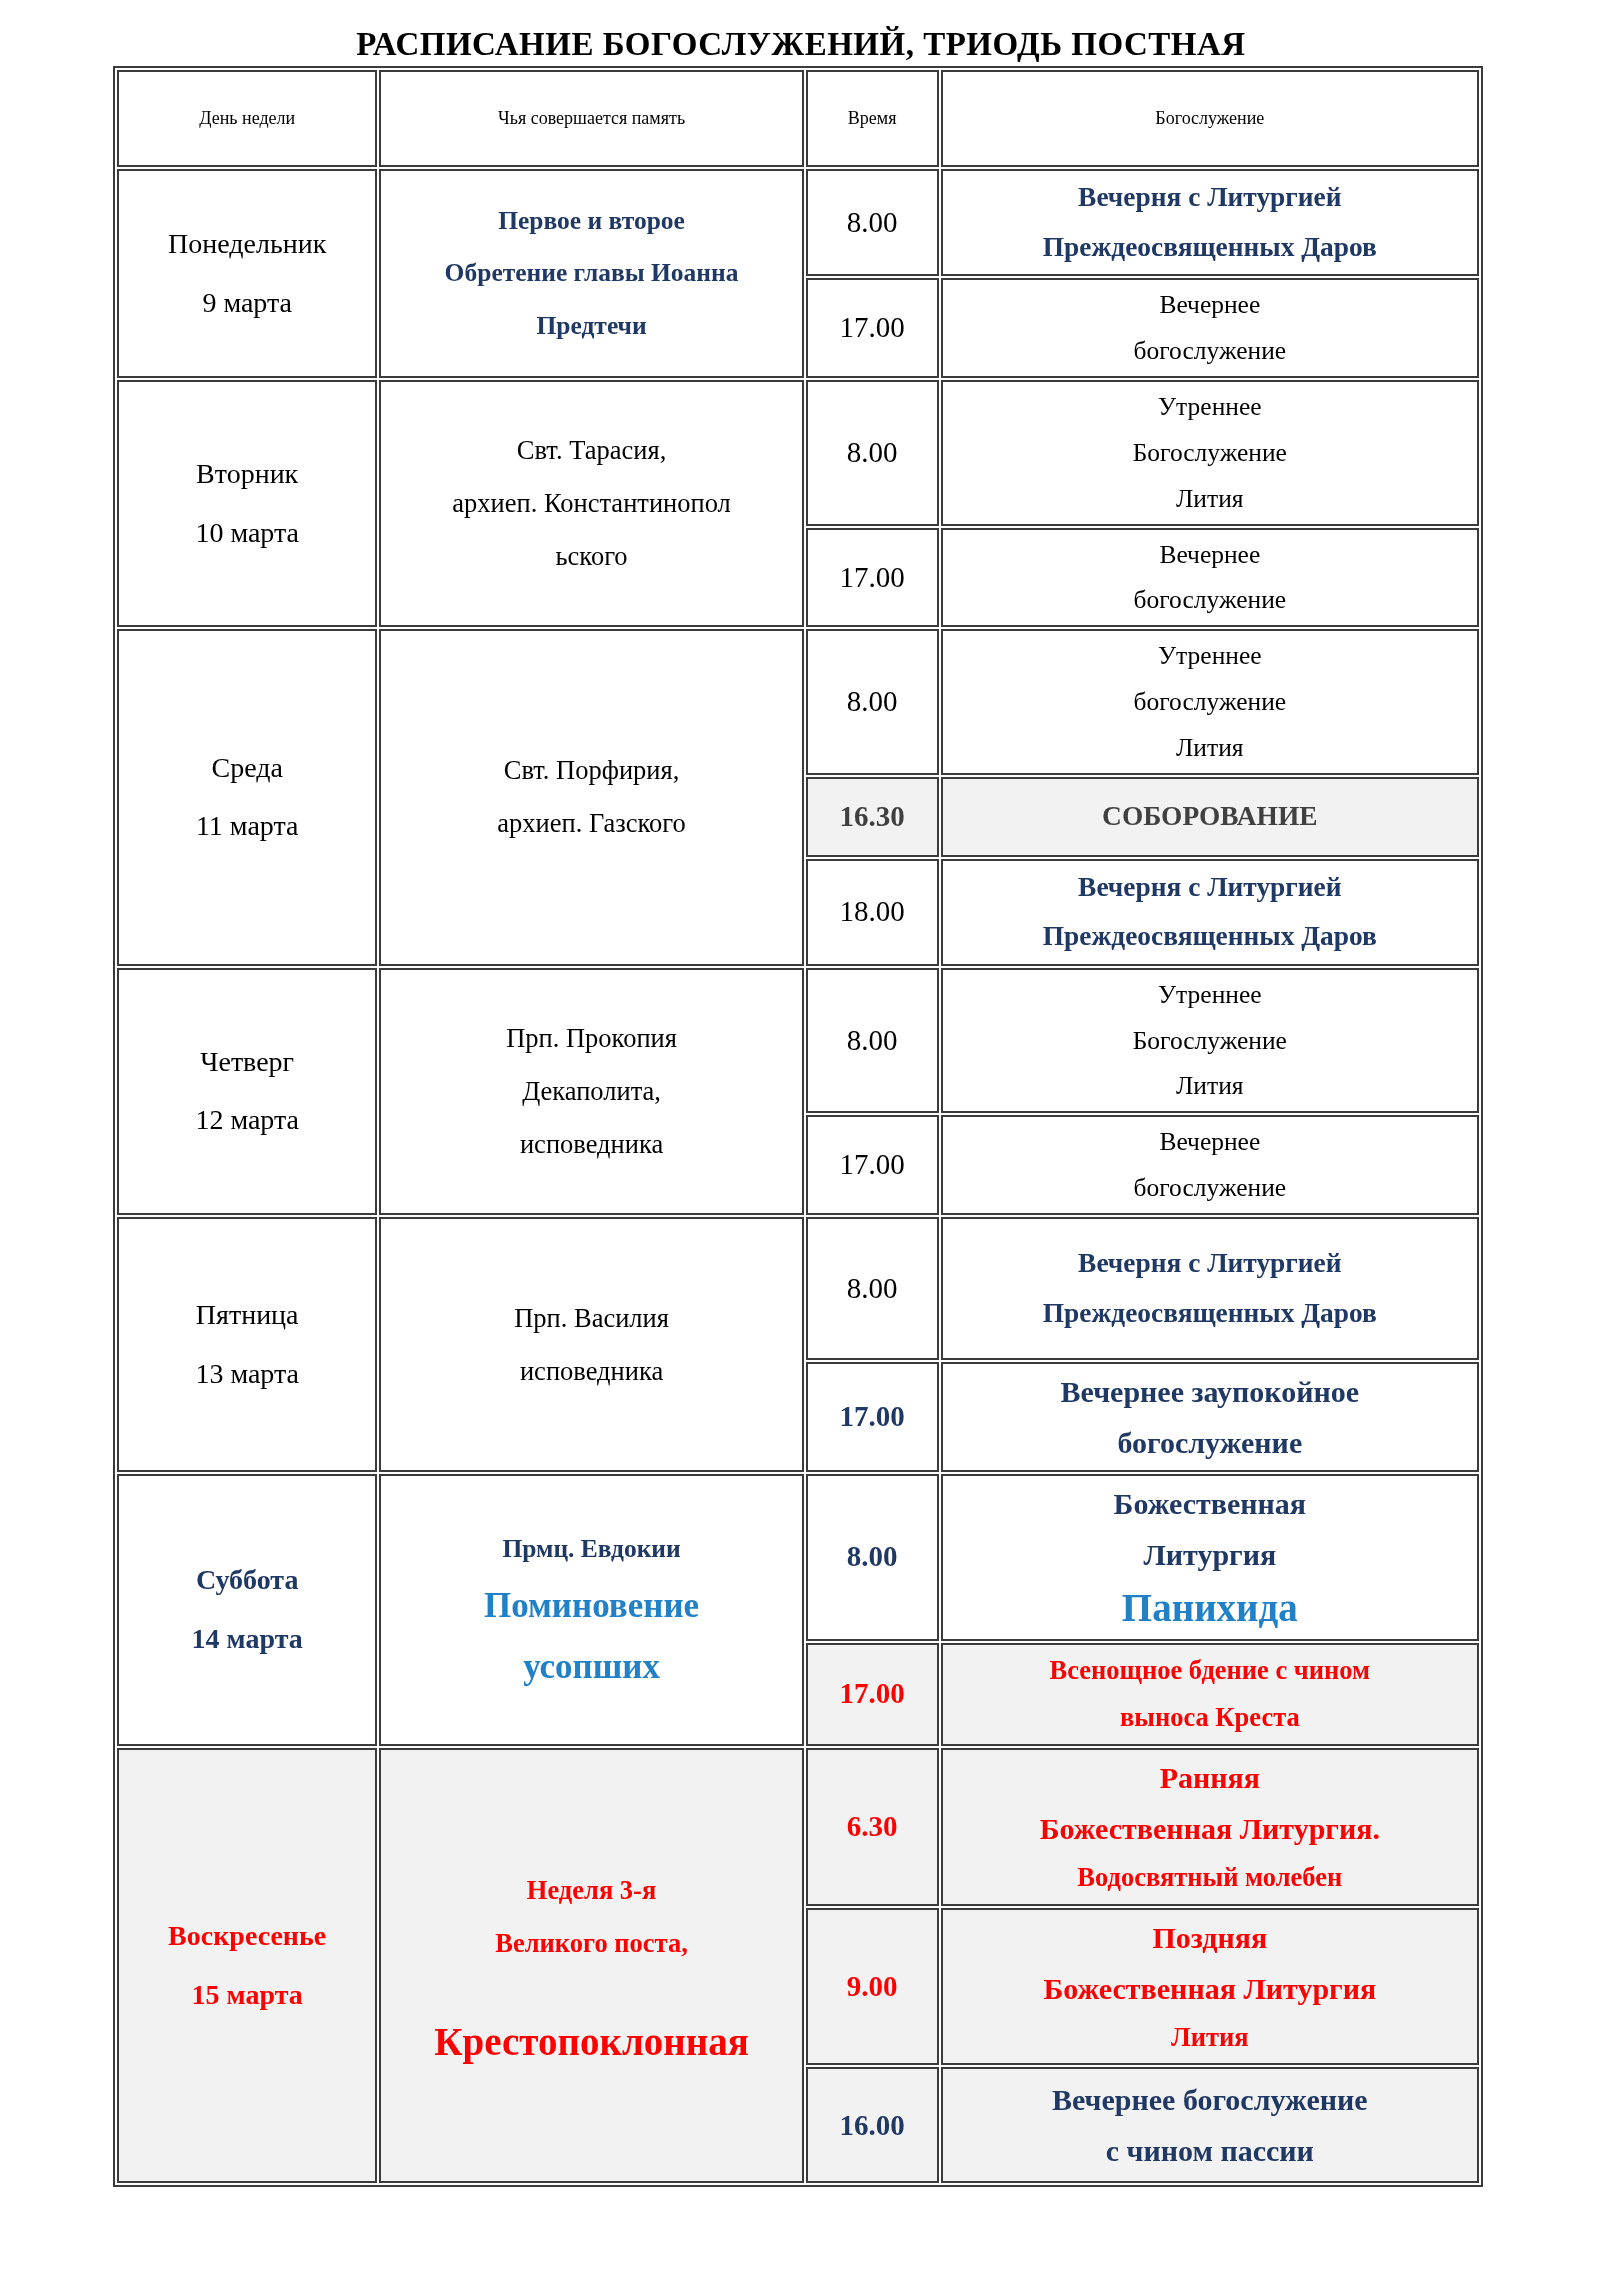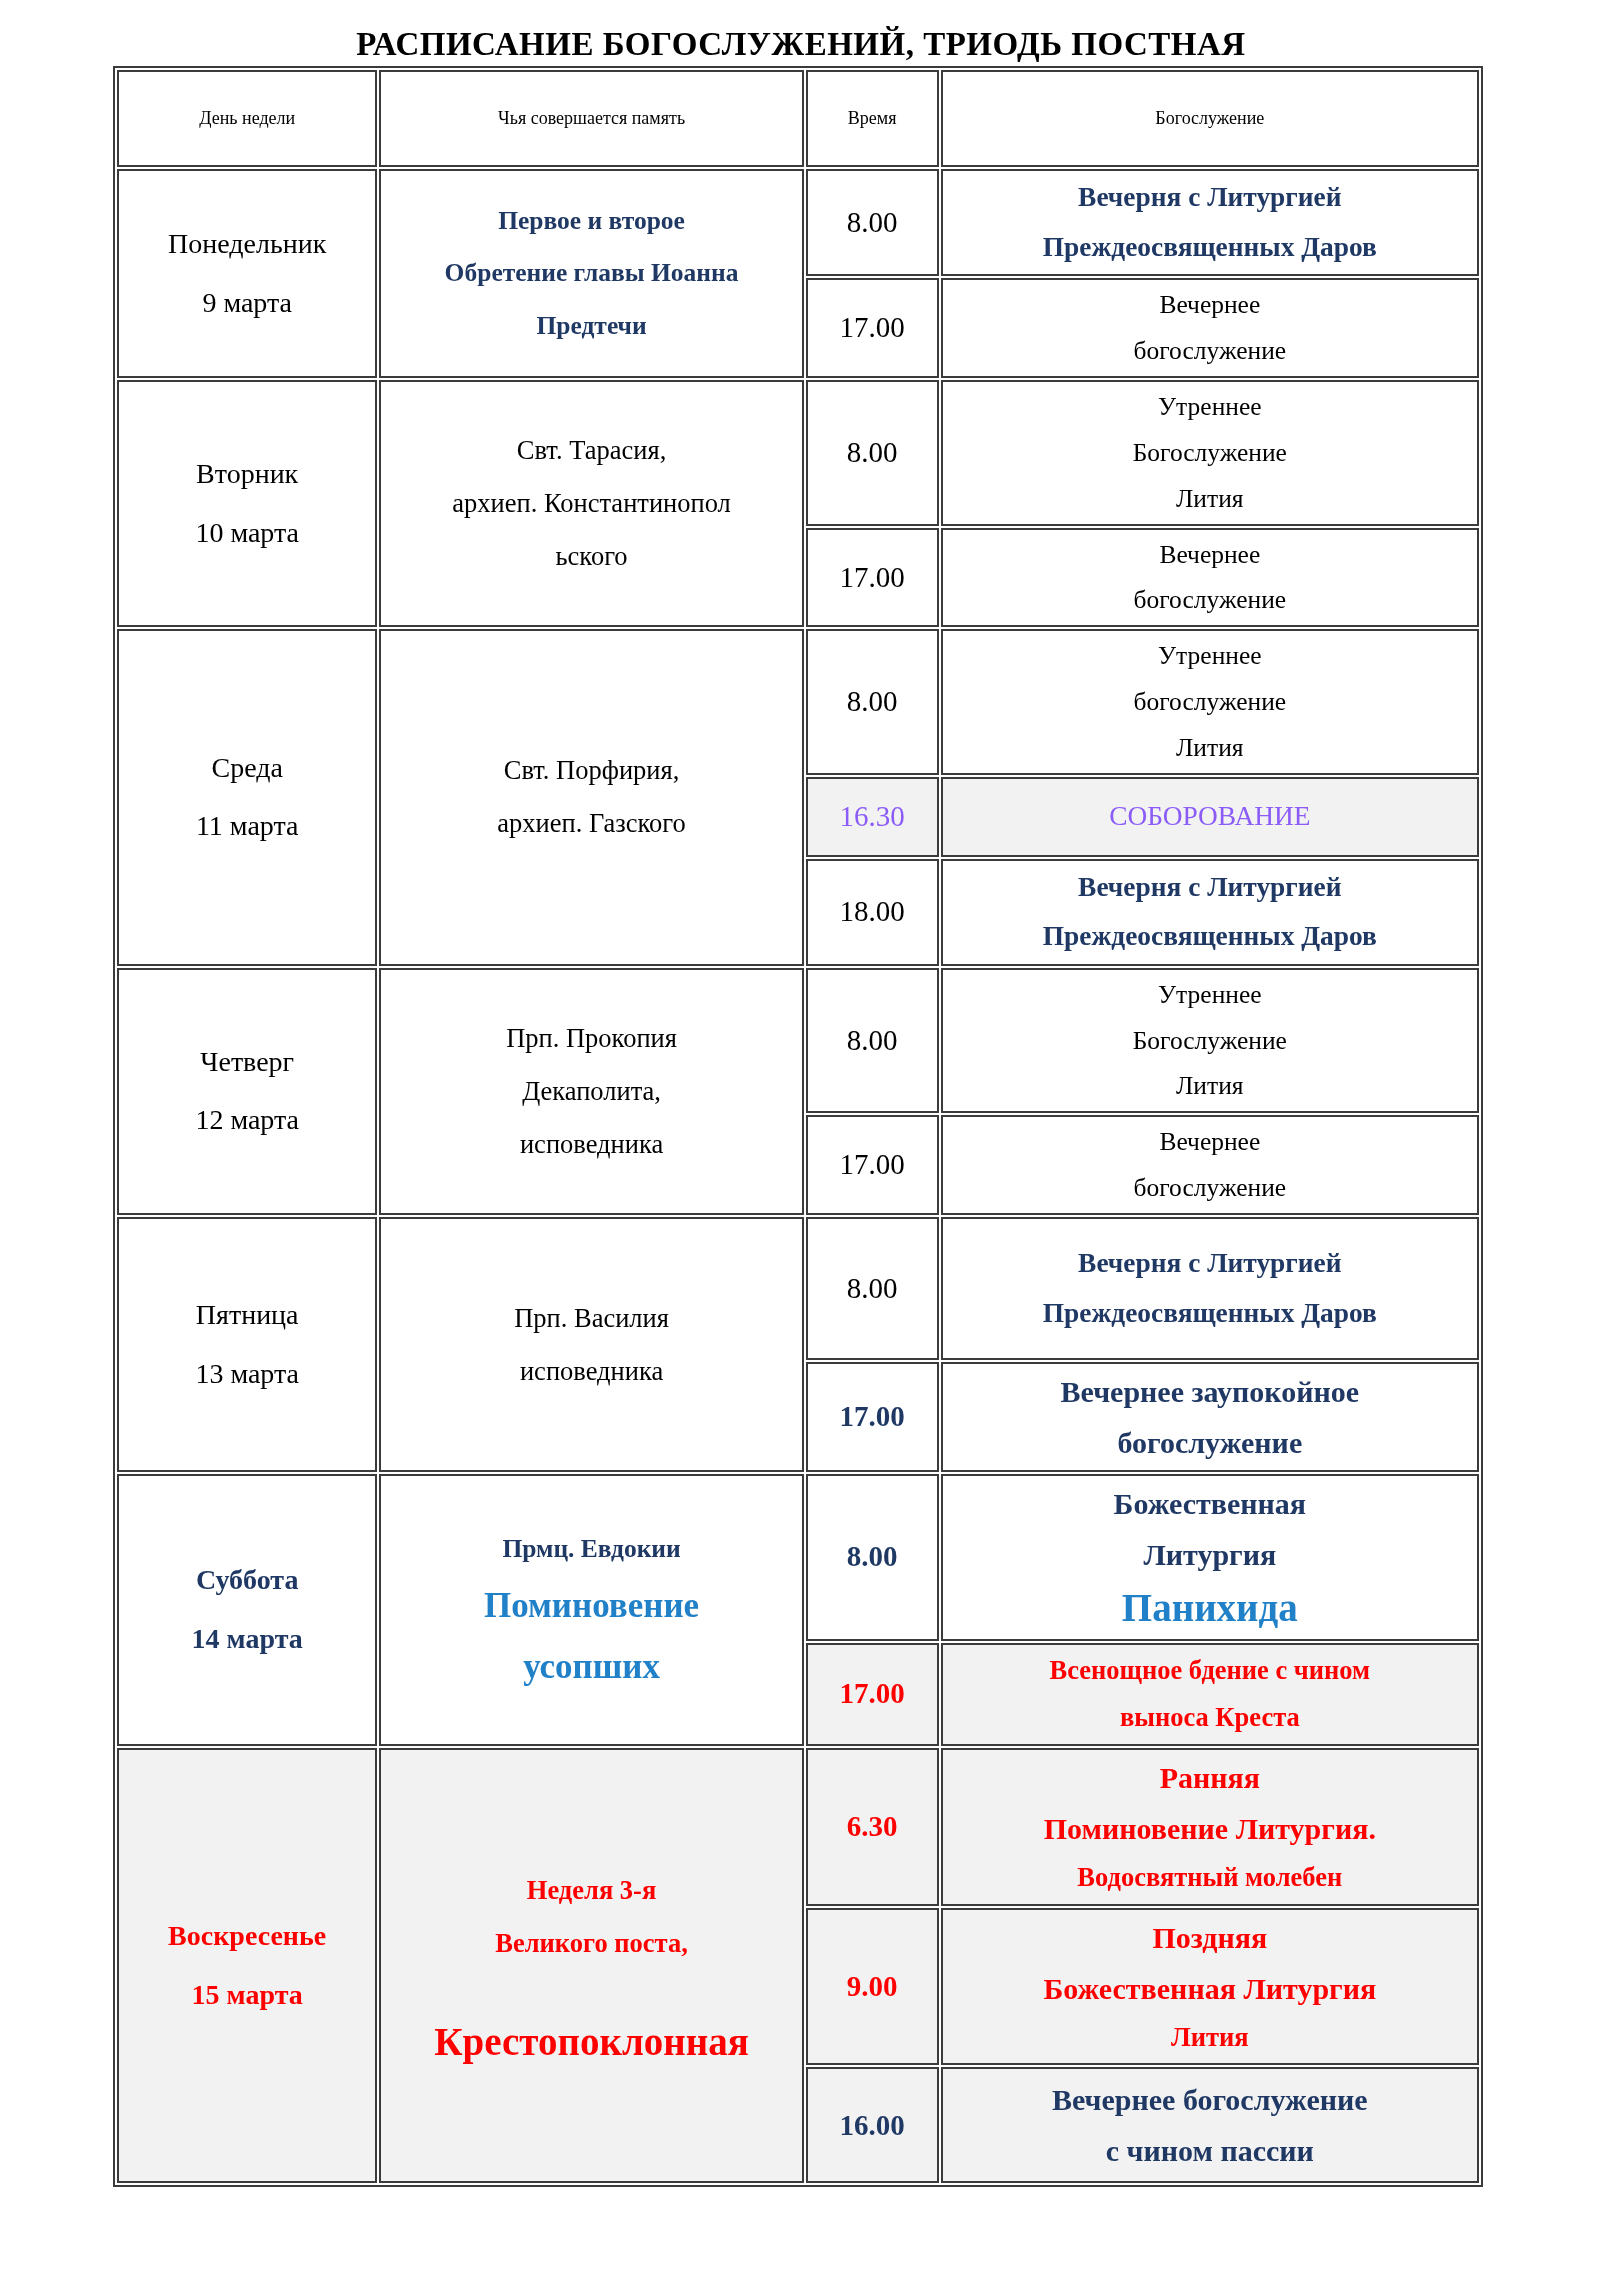--- a/index.html
+++ b/index.html
@@ -69,21 +69,21 @@
   .mem-xl  { font-size: 39px; line-height: 1.3; font-weight: bold; margin-top: 47px; }
   .time  { font-size: 29px; line-height: 1.3; }
   .svc       { font-size: 25.5px; line-height: 1.8; }
   .svc-strong{ font-size: 27.4px; line-height: 1.8; font-weight: bold; }
   .svc-big   { font-size: 30px; line-height: 1.7; font-weight: bold; }
   .svc-xl    { font-size: 39px; line-height: 1.45; font-weight: bold; }
   .svc-red   { font-size: 26.5px; line-height: 1.8; font-weight: bold; }
 
   .c-navy  { color: #1f3864; font-weight: bold; }
   .c-red   { color: #ff0000; font-weight: bold; }
-  .c-dred  { color: #8b5cf6; font-weight: normal; }
+  .c-dred  { color: #404040; font-weight: bold; }
   .c-lblue { color: #2080c8; }
   .it      { }
 </style>
 </head>
 <body>
 
 <div class="sheet">
 
   <div class="title">РАСПИСАНИЕ БОГОСЛУЖЕНИЙ, ТРИОДЬ ПОСТНАЯ</div>
 
@@ -297,21 +297,21 @@
       <td rowspan="3" class="hl">
         <div class="mem c-red">Неделя 3-я</div>
         <div class="mem c-red">Великого поста,</div>
         <div class="mem-xl c-red">Крестопоклонная</div>
       </td>
       <td class="hl">
             <div class="time c-red">6.30</div>
           </td>
       <td class="hl">
         <div class="svc-big c-red">Ранняя</div>
-        <div class="svc-big c-red">Поминовение Литургия.</div>
+        <div class="svc-big c-red">Божественная Литургия.</div>
         <div class="svc-red c-red it">Водосвятный молебен</div>
       </td>
     </tr>
     <tr class="r-sun2">
       <td class="hl">
             <div class="time c-red">9.00</div>
           </td>
       <td class="hl">
         <div class="svc-big c-red">Поздняя</div>
         <div class="svc-big c-red">Божественная Литургия</div>

